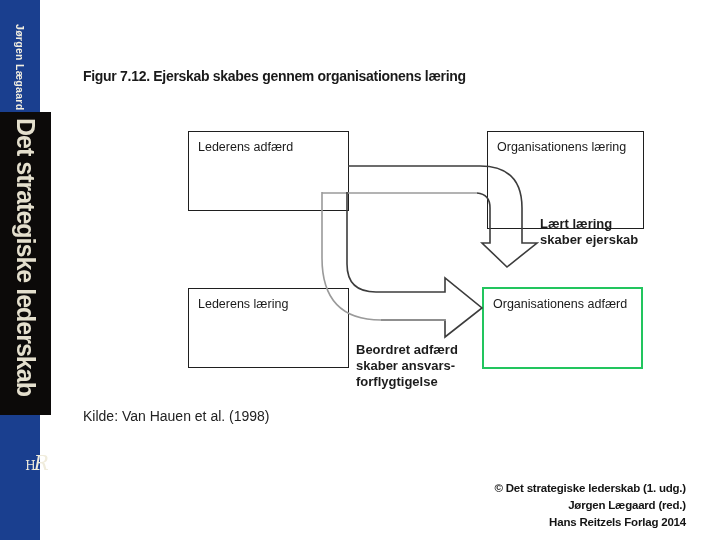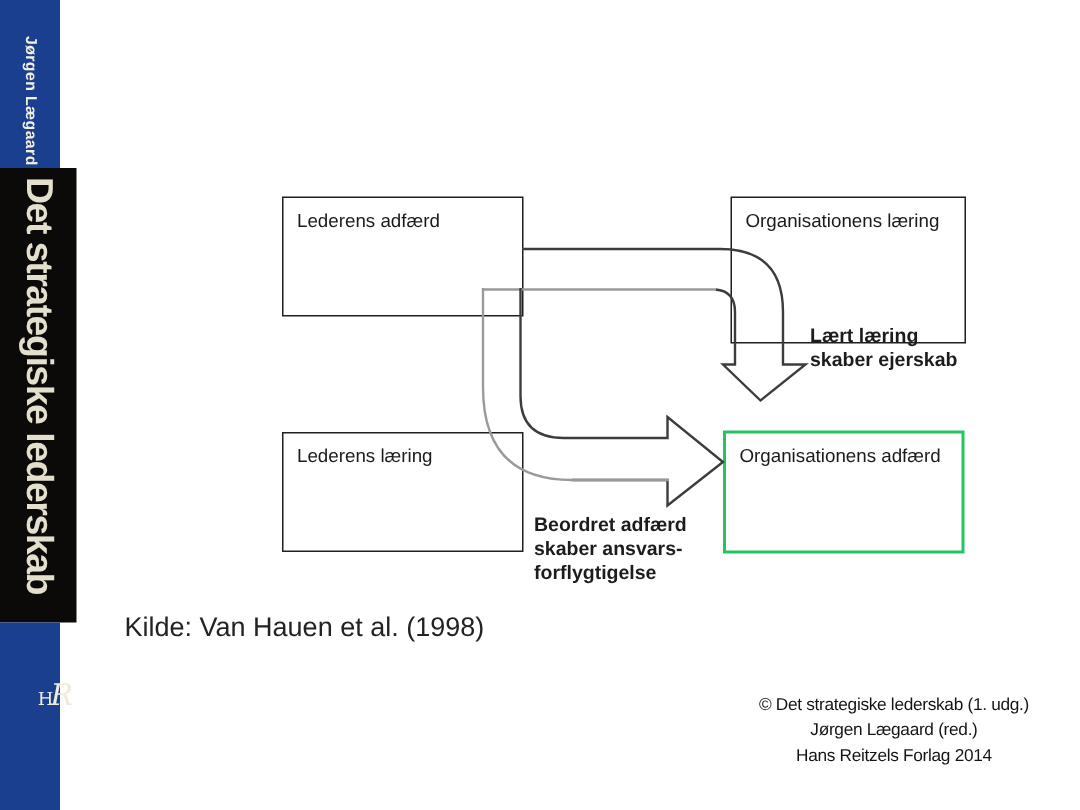--- a/index.html
+++ b/index.html
@@ -29,39 +29,40 @@
   .box2{left:487px;top:113px;width:157px;height:98px;}
   .box3{left:188px;top:270px;width:161px;height:80px;}
   .box4{left:482px;top:269px;width:161px;height:82px;border:2px solid #22c55e;}
 
   .arrow-svg{position:absolute;left:0;top:0;width:720px;height:540px;pointer-events:none;}
 
   .alabel{position:absolute;font-size:13px;font-weight:bold;line-height:16px;color:#1c1c1c;}
   .label-laert{left:540px;top:216px;}
   .label-beordret{left:356px;top:342px;}
 
-  .source-note{position:absolute;left:83px;top:408px;font-size:18px;color:#222222;}
+  .source-note{position:absolute;left:83px;top:408px;font-size:14px;color:#222222;}
 
-  .credits{position:absolute;right:34px;top:462px;text-align:center;font-size:11.5px;
-           font-weight:normal;line-height:17px;color:#141414;letter-spacing:-0.2px;}
+  .credits{position:absolute;right:34px;top:480px;text-align:right;font-size:11.5px;
+           font-weight:bold;line-height:17px;color:#141414;letter-spacing:-0.2px;}
 </style>
 </head>
 <body>
 
 <div class="page">
 
   <div class="spine-top">
     <div class="vtext spine-author">Jørgen Lægaard</div>
   </div>
   <div class="spine-mid">
     <div class="vtext spine-booktitle">Det strategiske lederskab</div>
   </div>
   <div class="spine-bottom"></div>
   <div class="monogram"><span class="mh">H</span><span class="mr">R</span></div>
 
+  <div class="fig-title">Figur 7.12. Ejerskab skabes gennem organisationens læring</div>
 
   <div class="dbox box1">
     <span>Lederens adfærd</span>
   </div>
   <div class="dbox box2">
     <span>Organisationens læring</span>
   </div>
   <div class="dbox box3">
     <span>Lederens læring</span>
   </div>

